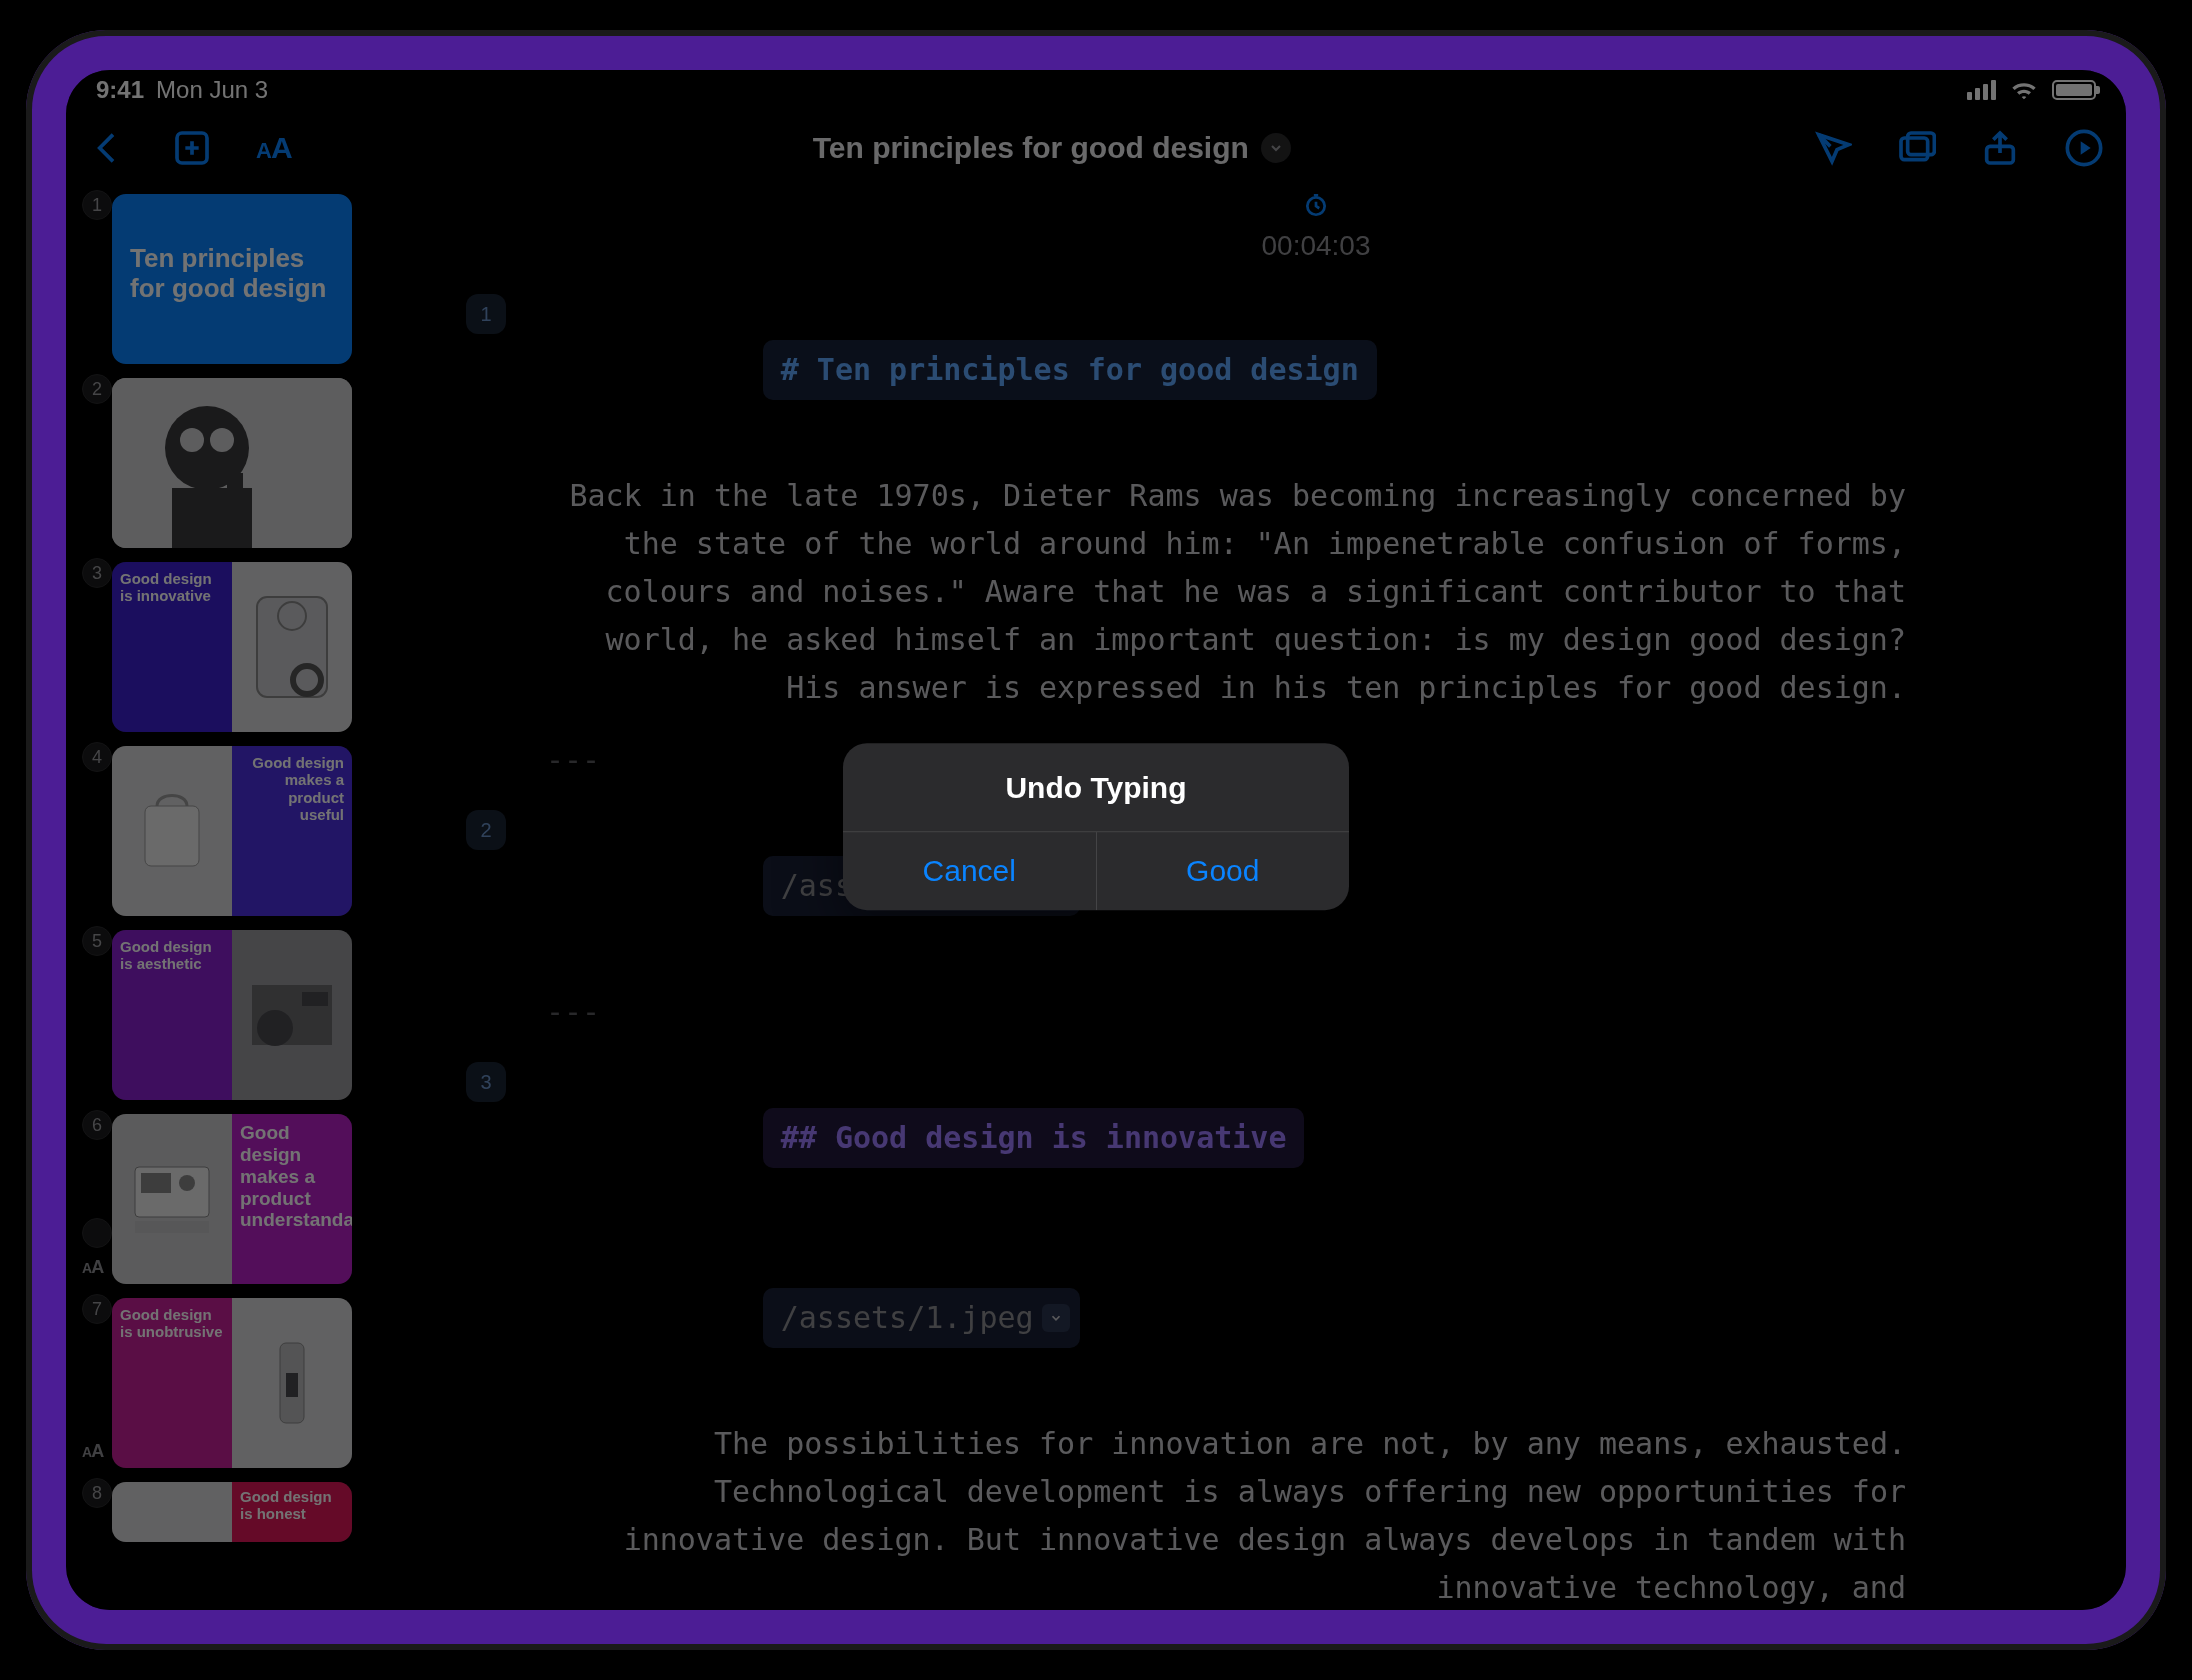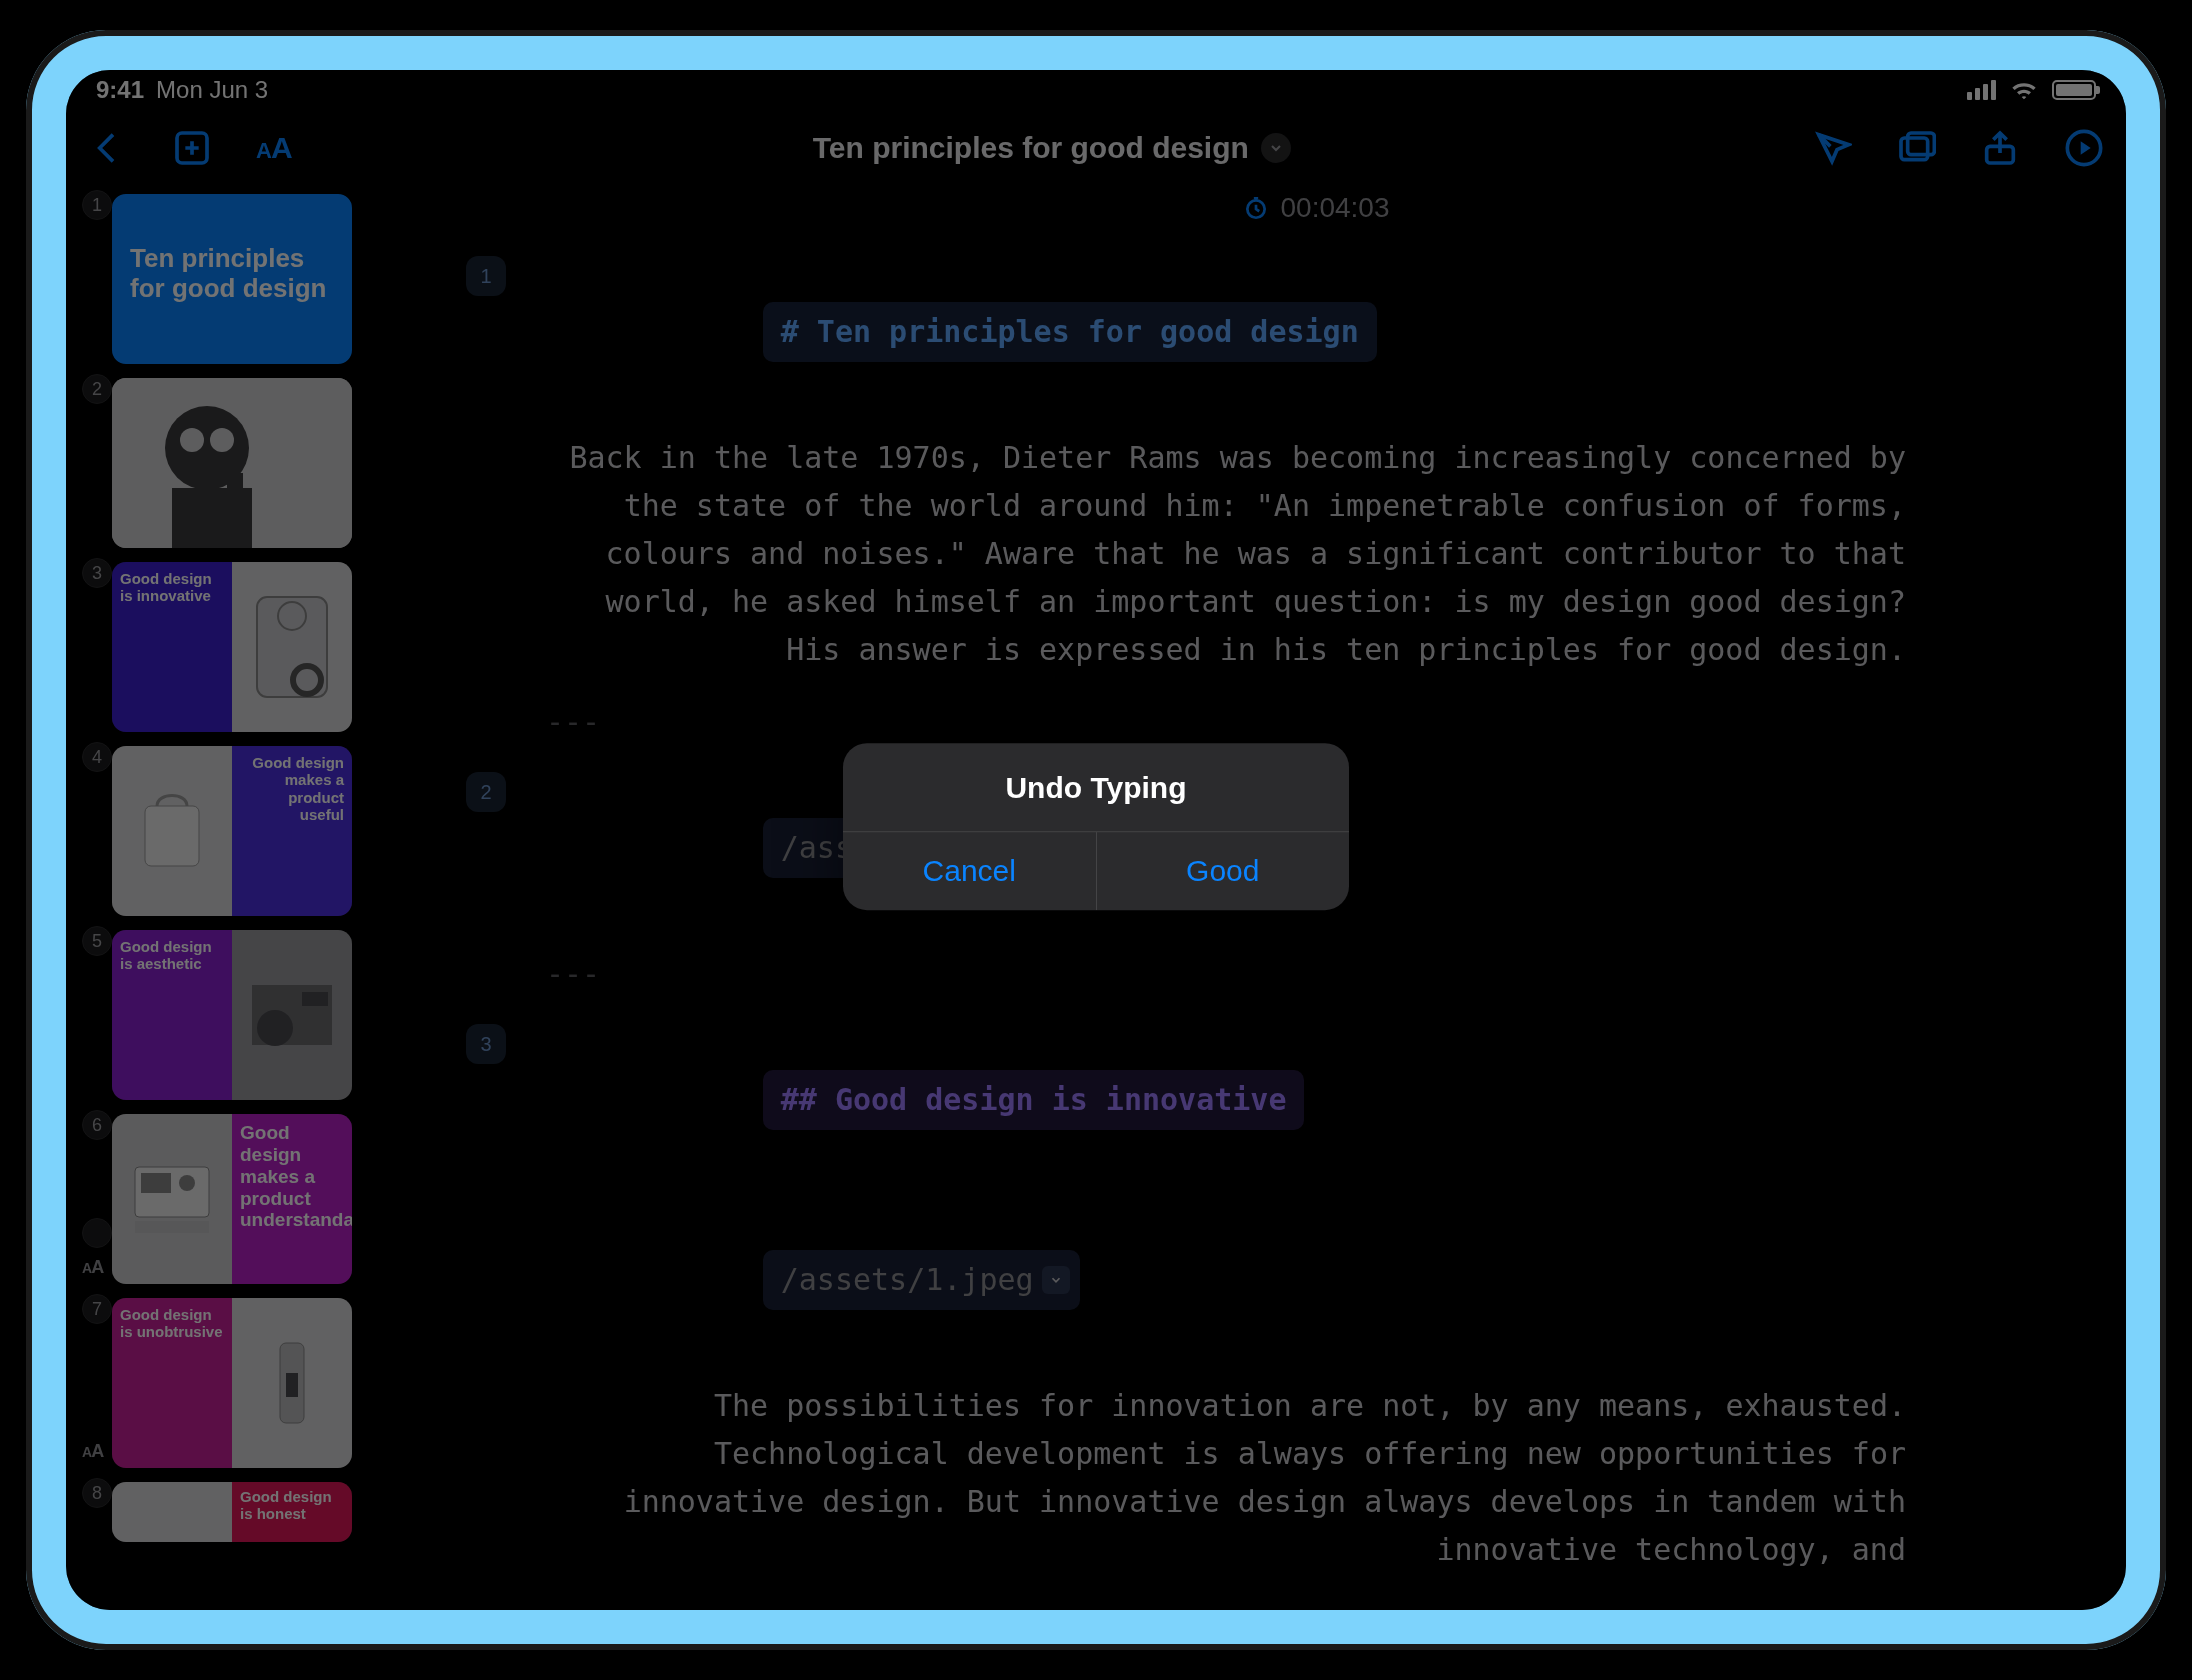--- a/index.html
+++ b/index.html
@@ -1,21 +1,21 @@
 <!DOCTYPE html>
 <html><head>
 <meta charset="utf-8">
 <style>
   * { box-sizing: border-box; margin: 0; padding: 0; }
   html, body { width: 100%; height: 100%; background: #000; font-family: -apple-system, "SF Pro Text", "Helvetica Neue", Arial, sans-serif; color: #fff; }
   .device-frame {
     width: 2192px; height: 1680px; background:#000; position: relative; display:flex; align-items:center; justify-content:center;
   }
   .ipad {
-    width: 2140px; height: 1620px; background:#7dd3fc; border-radius: 80px; position:relative; overflow:hidden;
+    width: 2140px; height: 1620px; background:#4c1d95; border-radius: 80px; position:relative; overflow:hidden;
     box-shadow: inset 0 0 0 6px #1a1a1a;
   }
   .screen {
     position:absolute; inset:40px; border-radius:44px; overflow:hidden; background:#000;
   }
   .dim-overlay {
     position:absolute; inset:0; background:rgba(0,0,0,0.55); pointer-events:none; z-index:50;
   }
 
   
@@ -65,21 +65,21 @@
   .thumb {
     margin-left:26px; width:240px; height:170px; border-radius:14px; overflow:hidden; position:relative; background:#222;
   }
   .thumb.selected { border:4px solid #0a84ff; }
   .thumb .label { position:absolute; font-weight:700; font-size:20px; line-height:1.15; }
   .aa-badge { position:absolute; left:-4px; bottom:6px; font-size:18px; color:#8e8e93; letter-spacing:-1px; font-weight:600;}
   .aa-badge .smallA{font-size:14px;}
   .circle-badge { position:absolute; left:-4px; bottom:36px; width:30px;height:30px;border-radius:15px;background:#1c1c1e;border:1px solid #2a2a2c;}
 
   
-  .timer-row { display:flex; align-items:center; justify-content:center; gap:12px; color:#8e8e93; font-size:28px; margin:6px 0 30px; }
+  .timer-row { display:flex; align-items:center; justify-content:center; gap:12px; color:#8e8e93; font-size:28px; margin:6px 0 30px;flex-direction:column; }
   .timer-row svg { width:26px;height:26px; stroke:#0a84ff; fill:none; stroke-width:2.5;}
 
   .block { position:relative; margin-bottom:24px; }
   .line-num {
     position:absolute; left:-80px; top:2px; width:40px; height:40px; border-radius:12px; background:#1a2433;
     display:flex; align-items:center; justify-content:center; font-size:20px; color:#6b93c9;
   }
   .code {
     font-family: "SF Mono", Menlo, Consolas, monospace; font-size:30px; line-height:1.6; color:#c8c8cc;
     white-space:pre-wrap;

